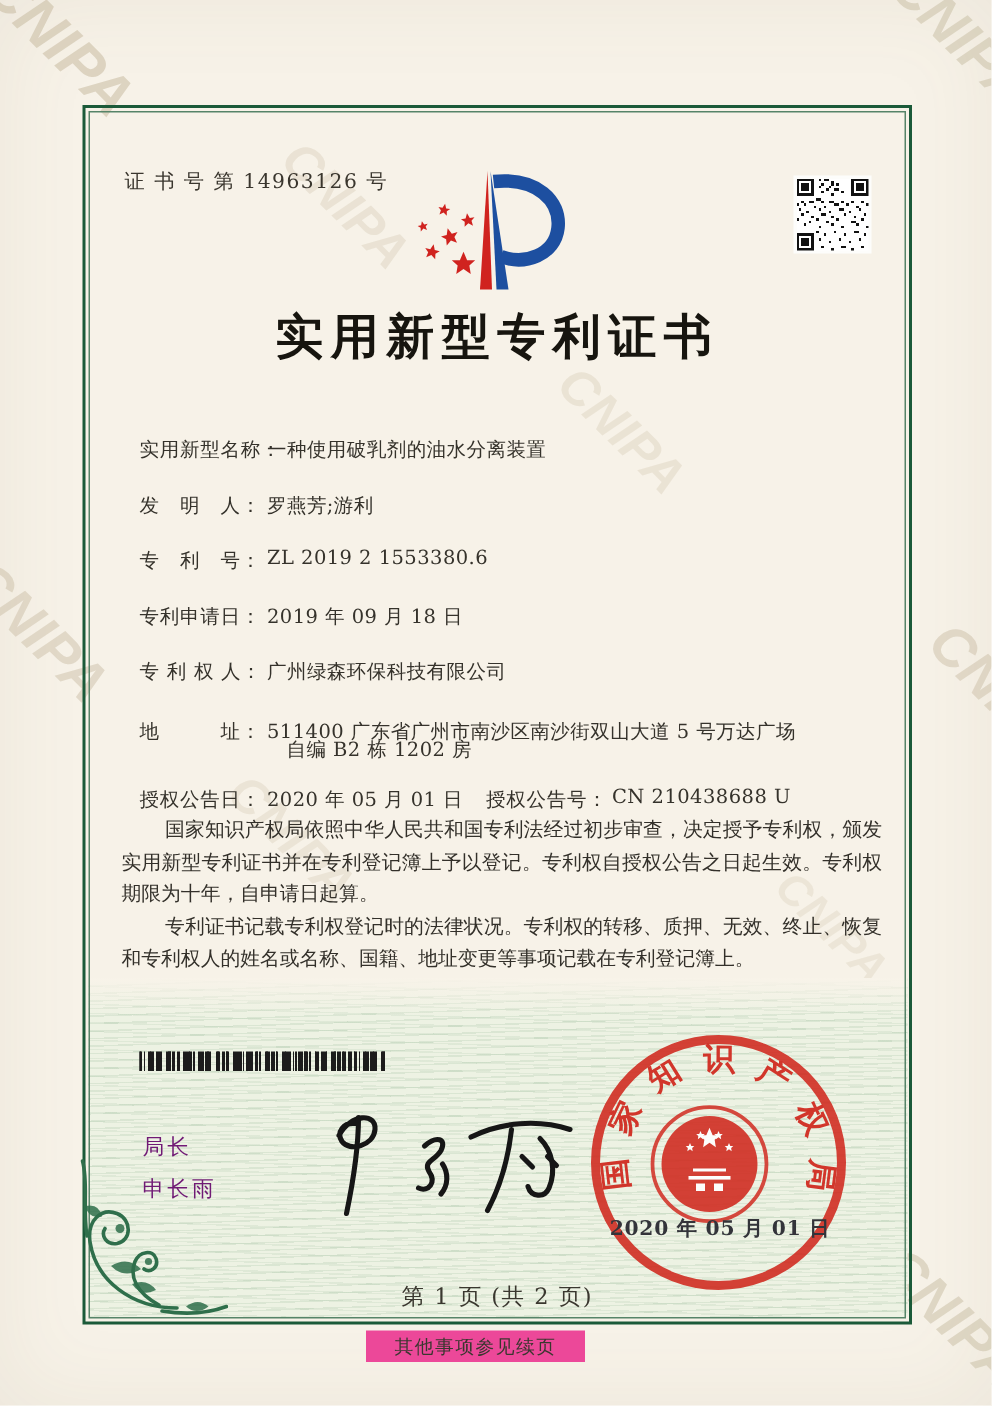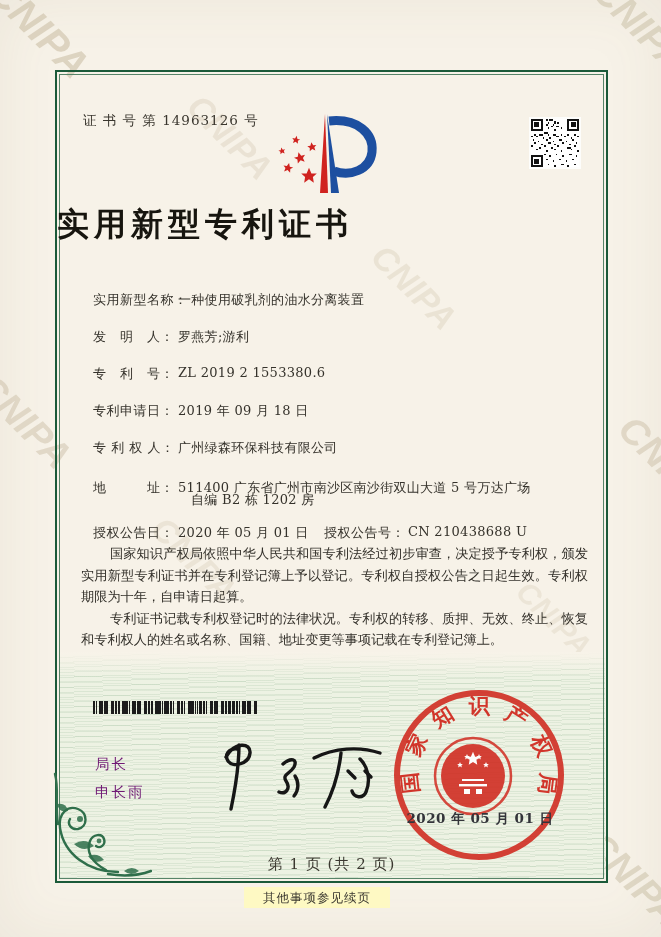--- a/index.html
+++ b/index.html
@@ -48,21 +48,21 @@
   }
   
   .cert-no{
     position:absolute;left:83px;top:112px;z-index:4;
     font-size:13.5px;letter-spacing:1px;color:#3a362e;
   }
   .logo{position:absolute;left:276px;top:108px;z-index:4;}
   .qr{position:absolute;left:529px;top:117px;width:48px;height:48px;z-index:4;background:#fdfdfb;padding:2px;}
   .title{
     position:absolute;left:57px;top:203px;width:549px;z-index:4;
-    text-align:left;font-size:32px;font-weight:bold;color:#17150f;
+    text-align:center;font-size:32px;font-weight:bold;color:#17150f;
     letter-spacing:5px;
   }
   
   .row{position:absolute;left:93px;width:505px;z-index:4;font-size:13px;color:#35322b;}
   .row .lbl{position:absolute;left:0;top:0;letter-spacing:.5px;}
   .row .val{position:absolute;left:85px;top:0;letter-spacing:.3px;}
   .row .val2{position:absolute;left:98px;top:12px;letter-spacing:.3px;}
   .row .lbl-b{position:absolute;left:231px;top:0;letter-spacing:.5px;}
   .row .val-b{position:absolute;left:315px;top:0;letter-spacing:.3px;}
   
@@ -89,21 +89,21 @@
   .seal-date{
     position:absolute;left:396px;top:810px;width:168px;z-index:6;
     text-align:center;font-size:13.5px;font-weight:bold;color:#33343a;letter-spacing:.5px;
   }
   .footer-page{
     position:absolute;left:57px;top:855px;width:549px;z-index:4;
     text-align:center;font-size:15px;color:#3a372f;letter-spacing:1px;
   }
   .note{
     position:absolute;left:244px;top:887px;width:146px;height:21px;z-index:4;
-    background:#fef9c3;text-align:center;font-size:12.5px;line-height:21px;
+    background:#ec4899;text-align:center;font-size:12.5px;line-height:21px;
     color:#3a372f;letter-spacing:1px;
   }
   .ornament{position:absolute;left:44px;top:772px;z-index:5;}
 </style>
 </head>
 <body>
 
 <div class="page">
 
   <span class="wm wm-tl">CNIPA</span>

